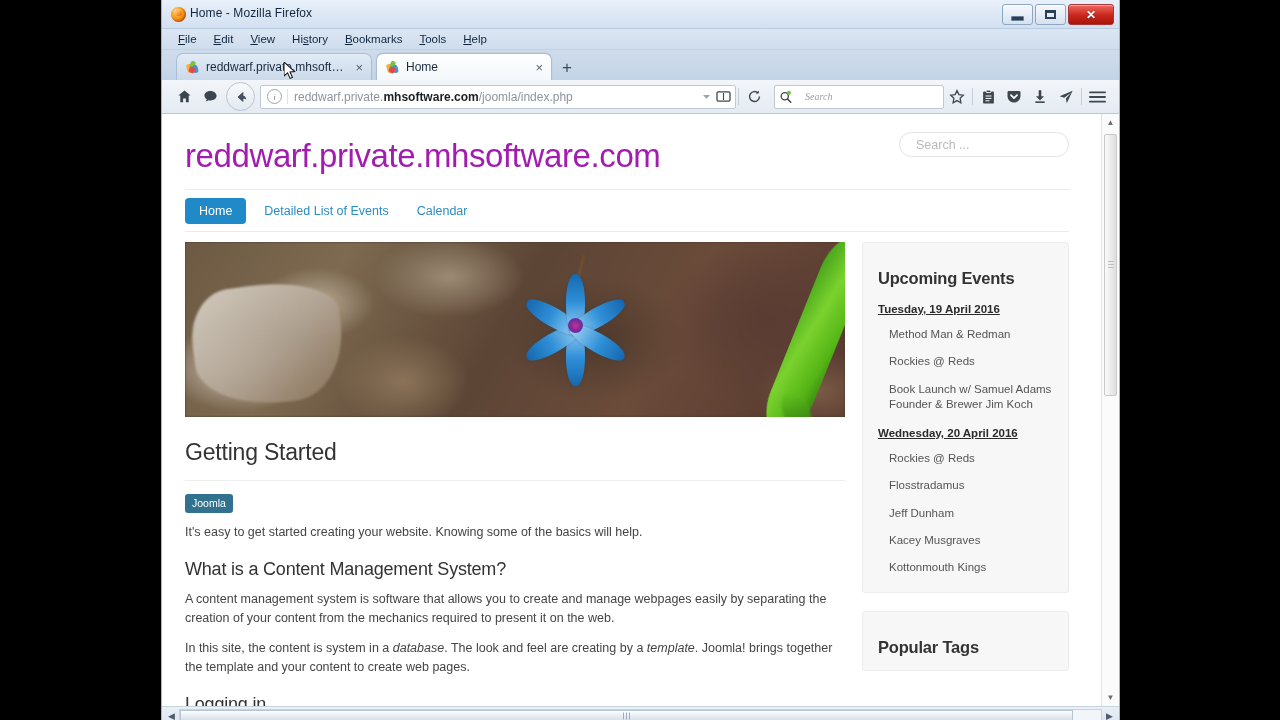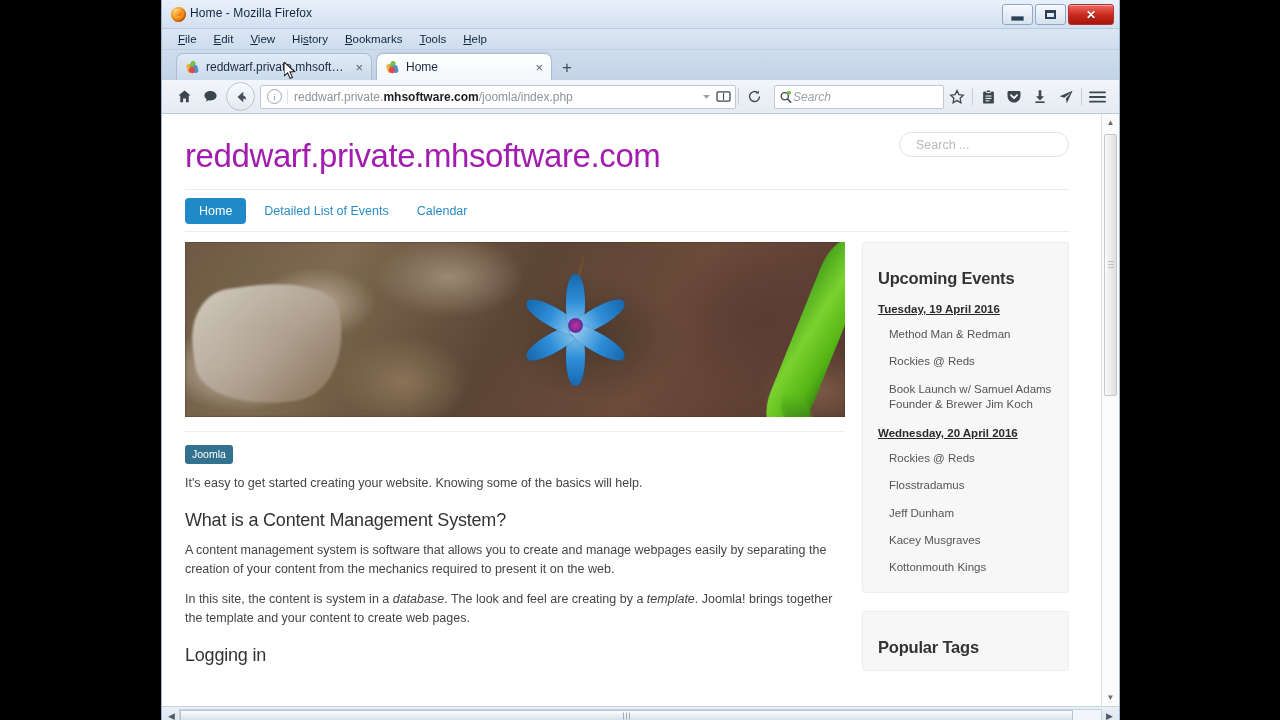--- a/index.html
+++ b/index.html
@@ -123,21 +123,21 @@
     font-family:"Liberation Serif",serif;
   }
   .urlsep{width:1px;height:15px;background:#dde3ea;margin-right:6px;flex:none;}
   #urltext{flex:1;font-size:12px;color:#8d949c;white-space:nowrap;overflow:hidden;min-width:0;}
   #urltext b{color:#1b1f24;font-weight:bold;}
   .urlbtn{flex:none;color:#4c5761;display:flex;align-items:center;justify-content:center;width:17px;}
   #searchbar{
     width:160px;height:22px;background:#fff;border:1px solid #bfc9d4;border-radius:2px;
     display:flex;align-items:center;padding:0 4px;margin-left:7px;flex:none;
   }
-  #searchbar .stext{font-size:12px;color:#9aa1a8;font-style:italic;margin-left:0;font-family:Liberation Sans, sans-serif;}
+  #searchbar .stext{font-size:10px;color:#9aa1a8;font-style:italic;margin-left:12px;font-family:Liberation Serif, serif;}
   .toolico{width:26px;height:26px;display:flex;align-items:center;justify-content:center;color:#404a54;flex:none;}
   .tdiv{width:1px;height:17px;background:#c6d0da;margin:0 2px;flex:none;}
 
   
   #viewport{
     position:relative;height:592px;background:#fff;overflow:hidden;
     border-bottom:1px solid #c8d3e0;
   }
   #page{
     position:absolute;left:0;top:0;width:940px;height:592px;
@@ -444,20 +444,21 @@
                 <div class="petal" style="transform:rotate(0deg)"></div>
                 <div class="petal" style="transform:rotate(60deg)"></div>
                 <div class="petal" style="transform:rotate(120deg)"></div>
                 <div class="petal" style="transform:rotate(180deg)"></div>
                 <div class="petal" style="transform:rotate(240deg)"></div>
                 <div class="petal" style="transform:rotate(300deg)"></div>
                 <div class="center"></div>
               </div>
             </div>
 
+            <h1 class="arttitle">Getting Started</h1>
             <div class="artrule"></div>
             <span class="tagbadge">Joomla</span>
             <p class="body">It's easy to get started creating your website. Knowing some of the basics will help.</p>
             <h2 class="sub">What is a Content Management System?</h2>
             <p class="body">A content management system is software that allows you to create and manage webpages easily by separating the creation of your content from the mechanics required to present it on the web.</p>
             <p class="body"><span>In this site, the content is system in a </span><i>database</i><span>. The look and feel are creating by a </span><i>template</i><span>. Joomla! brings together the template and your content to create web pages.</span></p>
             <h2 class="sub">Logging in</h2>
             
           </div>
 

